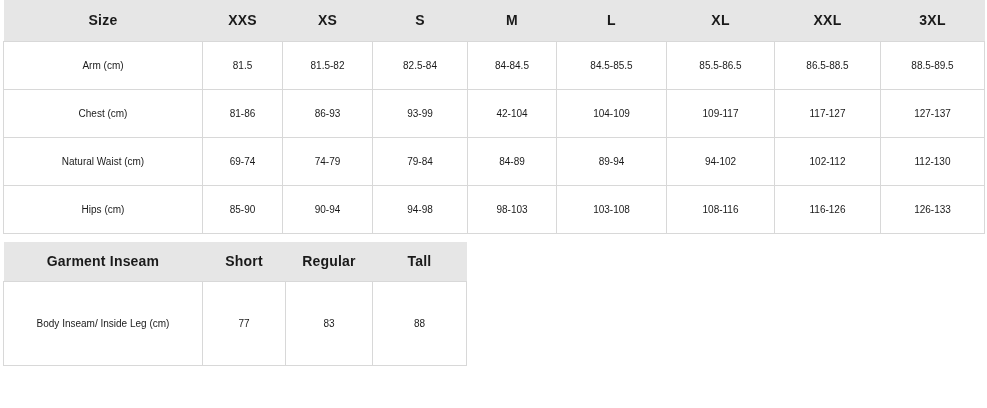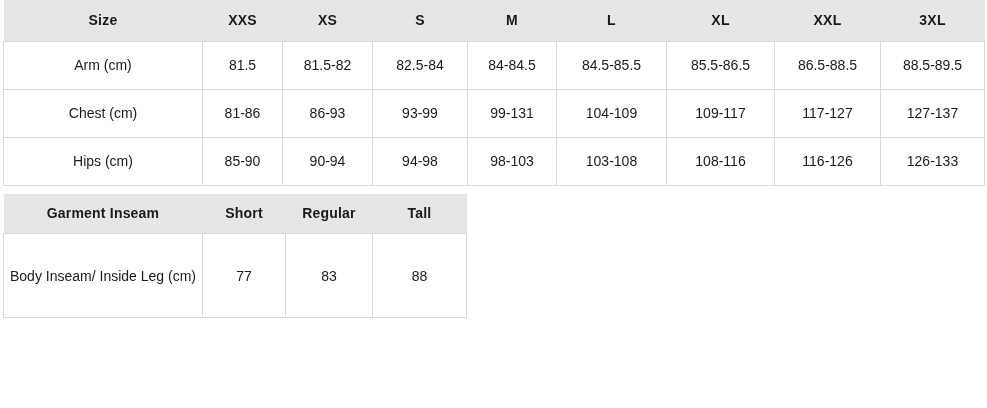--- a/index.html
+++ b/index.html
@@ -31,21 +31,21 @@
     font-size: 14px;
     text-align: center;
     vertical-align: middle;
     height: 41px;
     padding: 2px 4px;
     letter-spacing: 0.2px;
   }
   td {
     border: 1px solid #d8d8d8;
     background: #ffffff;
-    font-size: 14px;
+    font-size: 10px;
     font-weight: normal;
     text-align: center;
     vertical-align: middle;
     height: 48px;
     padding: 2px 6px;
   }
   .inseam-table th { height: 40px; }
   .inseam-table td { height: 84px; }
 
   
@@ -105,25 +105,36 @@
           <td>84.5-85.5</td>
           <td>85.5-86.5</td>
           <td>86.5-88.5</td>
           <td>88.5-89.5</td>
         </tr>
         <tr>
           <td>Chest (cm)</td>
           <td>81-86</td>
           <td>86-93</td>
           <td>93-99</td>
-          <td>99-131</td>
+          <td>42-104</td>
           <td>104-109</td>
           <td>109-117</td>
           <td>117-127</td>
           <td>127-137</td>
+        </tr>
+        <tr>
+          <td>Natural Waist (cm)</td>
+          <td>69-74</td>
+          <td>74-79</td>
+          <td>79-84</td>
+          <td>84-89</td>
+          <td>89-94</td>
+          <td>94-102</td>
+          <td>102-112</td>
+          <td>112-130</td>
         </tr>
         <tr>
           <td>Hips (cm)</td>
           <td>85-90</td>
           <td>90-94</td>
           <td>94-98</td>
           <td>98-103</td>
           <td>103-108</td>
           <td>108-116</td>
           <td>116-126</td>

